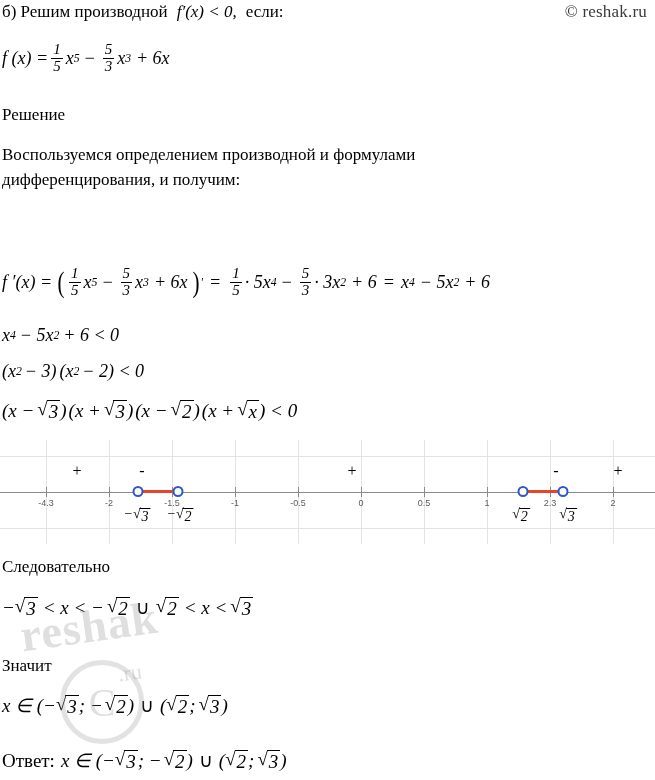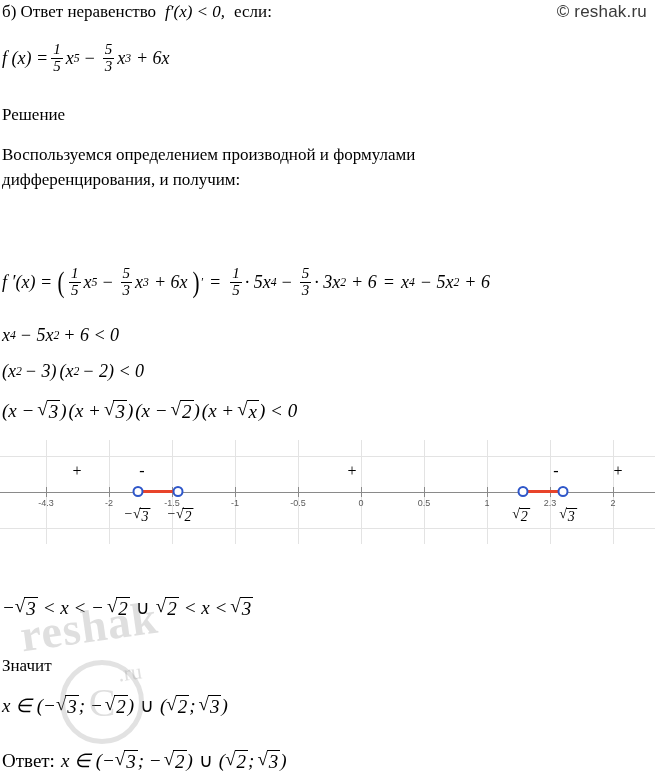--- a/index.html
+++ b/index.html
@@ -18,21 +18,21 @@
   .page {
     position: relative;
     width: 655px;
     height: 780px;
     padding: 0;
   }
   .watermark-top {
     position: absolute;
     top: 2px;
     right: 8px;
-    font-family: Liberation Sans, sans-serif;
+    font-family: Liberation Serif, serif;
     font-size: 17px;
     color: #3a3a3a;
     letter-spacing: 0.2px;
   }
   .italic {
     font-style: italic;
   }
   .mathline {
     font-style: italic;
     font-size: 18px;
@@ -219,21 +219,21 @@
   }
 </style>
 </head>
 <body>
 
 <div class="page">
 
   <div class="watermark-top">© reshak.ru</div>
 
   <div class="blk" style="left:2px; top:2px;">
-    <span class="headtext">б) Ответ неравенство</span>
+    <span class="headtext">б) Решим производной</span>
     <span class="headtext italic" style="margin-left:5px;margin-top:38px;">f′(x) &lt; 0,</span>
     <span class="headtext" style="margin-left:5px;">если:</span>
   </div>
 
   <div class="blk mathline" style="left:2px; top:42px;">
     <span>f (x) =</span>
     <span class="frac">
       <span class="num">1</span>
       <span class="den">5</span>
     </span>
@@ -413,20 +413,21 @@
         </span>
     </div>
     <div class="rootlabel" style="left:568px;">
       <span class="sqrt">
           <span class="radical">√</span>
           <span class="rad-body">3</span>
         </span>
     </div>
   </div>
 
+  <div class="blk headtext" style="left:2px; top:557px;">Следовательно</div>
 
   <div class="blk mathline" style="left:2px; top:595px; font-size:19px;">
     <span>−</span>
     <span class="sqrt">
         <span class="radical">√</span>
         <span class="rad-body">3</span>
       </span>
     <span style="margin-left:5px;">&lt; x &lt; −</span>
     <span class="sqrt" style="margin-left:3px;">
         <span class="radical">√</span>

